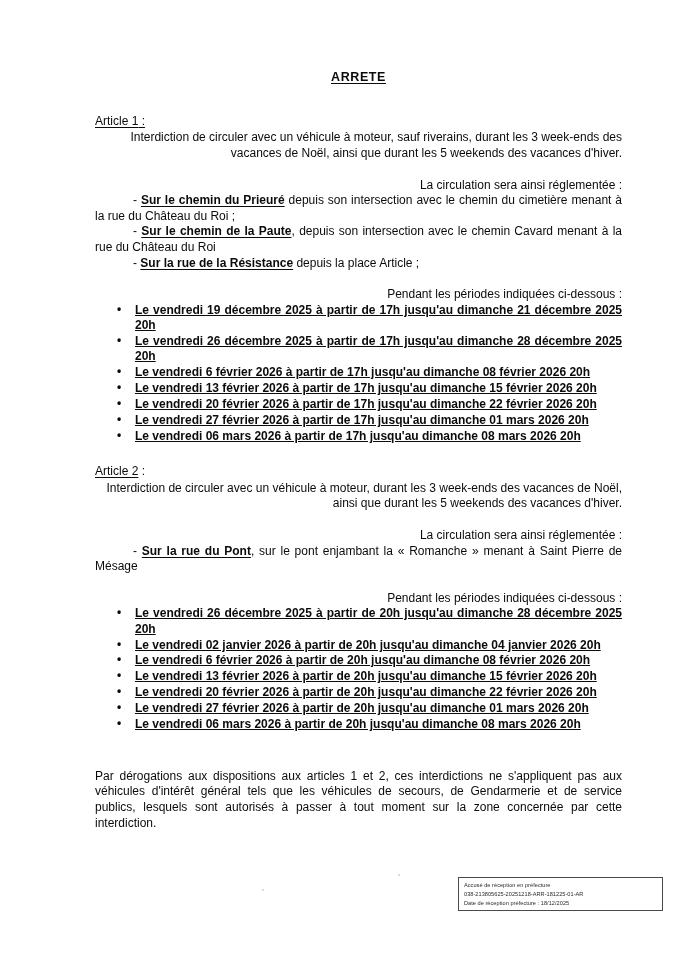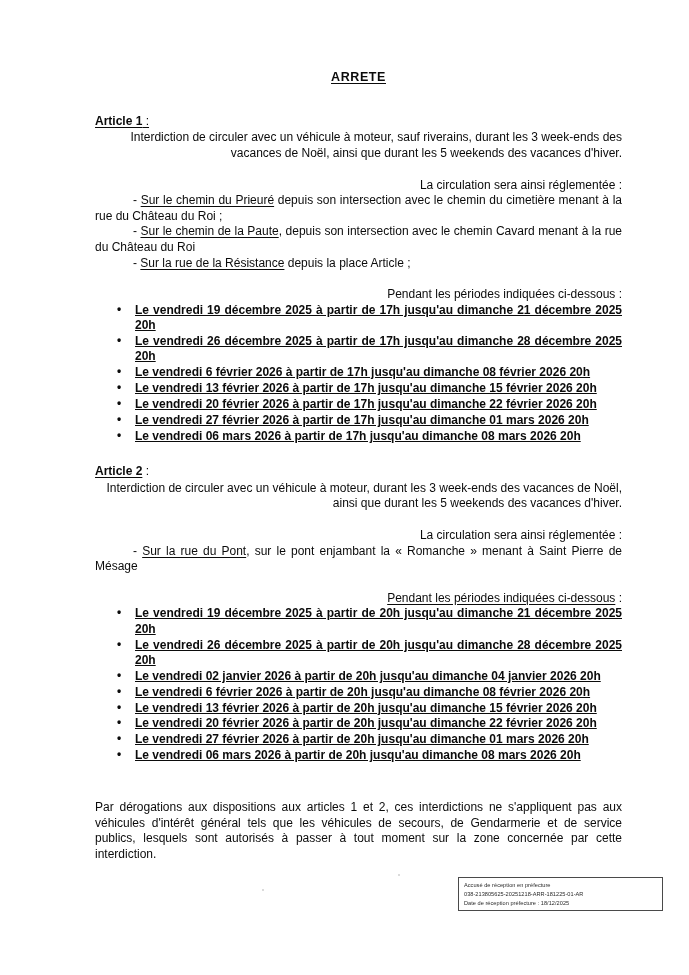--- a/index.html
+++ b/index.html
@@ -44,21 +44,21 @@
     margin: 0 0 30px 0;
   }
 
   
   .article-head {
     font-size: 12px;
     margin: 0 0 1px 0;
     line-height: 1.28;
   }
   .article-head .lbl {
-    font-weight: bold;
+    font-weight: normal;
     text-decoration: underline;
     text-underline-offset: 1.5px;
   }
   .article-head .colon {
     font-weight: normal;
     text-decoration: underline;
     text-underline-offset: 1.5px;
   }
   .article-head .subtitle {
     font-weight: bold;
@@ -79,21 +79,21 @@
 
   
   .clause {
     font-size: 12px;
     line-height: 1.30;
     margin: 0;
     text-align: justify;
     text-indent: 38px;
   }
   .clause .street {
-    font-weight: normal;
+    font-weight: bold;
     text-decoration: underline;
     text-underline-offset: 1.5px;
   }
 
   
   ul.dates {
     list-style: none;
     margin: 0;
     padding: 0;
     text-decoration: underline;
@@ -111,21 +111,20 @@
     content: "\2022";
     position: absolute;
     left: 22px;
     top: -1px;
     font-size: 12px;
     font-weight: bold;
   }
   ul.dates li .txt { display: inline; }
 
   .underline-run {
-    text-decoration: underline;
     text-underline-offset: 1.5px;
   }
 
   
   .stamp {
     position: absolute;
     left: 458px;
     top: 877px;
     width: 205px;
     height: 34px;
@@ -199,21 +198,20 @@
 
     <p class="para">La circulation sera ainsi réglementée :</p>
 
     <p class="clause"><span>- </span><span class="street">Sur la rue du Pont</span><span>, sur le pont enjambant la « Romanche » menant à Saint Pierre de Mésage</span></p>
 
     <div class="gap-m"></div>
 
     <p class="para"><span class="underline-run">Pendant les périodes indiquées ci-dessous</span><span> :</span></p>
 
     <ul class="dates">
-      <li><span class="txt">Le vendredi 19 décembre 2025 à partir de 20h jusqu'au dimanche 21 décembre 2025 20h</span></li>
       <li><span class="txt">Le vendredi 26 décembre 2025 à partir de 20h jusqu'au dimanche 28 décembre 2025 20h</span></li>
       <li><span class="txt">Le vendredi 02 janvier 2026 à partir de 20h jusqu'au dimanche 04 janvier 2026 20h</span></li>
       <li><span class="txt">Le vendredi 6 février 2026 à partir de 20h jusqu'au dimanche 08 février 2026 20h</span></li>
       <li><span class="txt">Le vendredi 13 février 2026 à partir de 20h jusqu'au dimanche 15 février 2026 20h</span></li>
       <li><span class="txt">Le vendredi 20 février 2026 à partir de 20h jusqu'au dimanche 22 février 2026 20h</span></li>
       <li><span class="txt">Le vendredi 27 février 2026 à partir de 20h jusqu'au dimanche 01 mars 2026 20h</span></li>
       <li><span class="txt">Le vendredi 06 mars 2026 à partir de 20h jusqu'au dimanche 08 mars 2026 20h</span></li>
     </ul>
 
     <div class="gap-l"></div>

